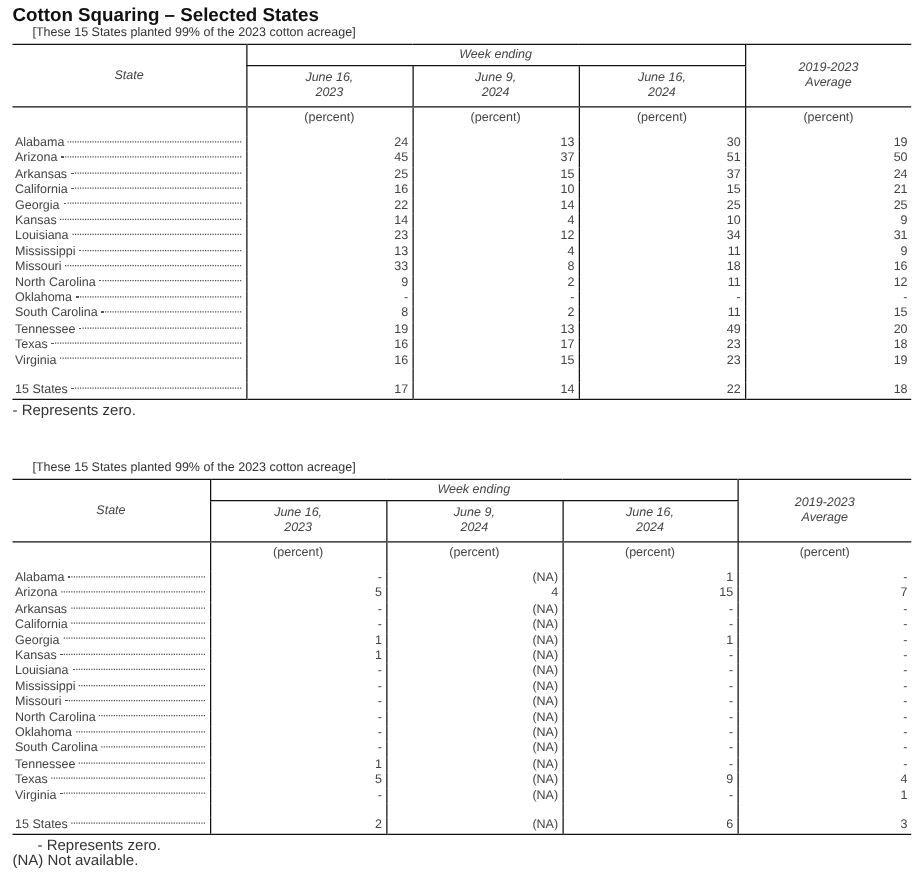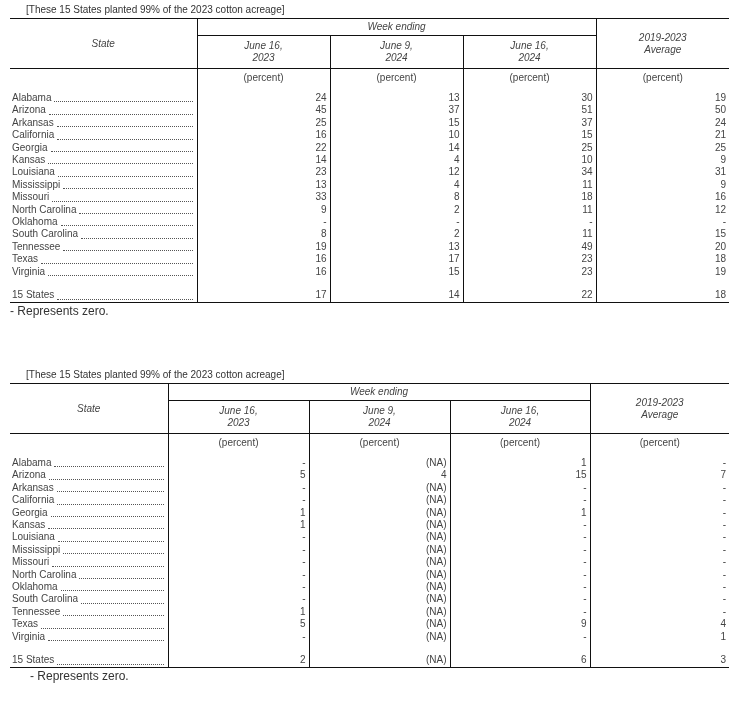--- a/index.html
+++ b/index.html
@@ -8,31 +8,32 @@
   .title { font-size: 15px; font-weight: bold; color: #111; line-height: 17px; margin: 0; }
   .subtitle { font-size: 10px; color: #333; line-height: 12px; margin: 0; padding-left: 16px; }
   table { border-collapse: collapse; width: 719px; table-layout: fixed; font-size: 10px; color: #444; }
   th { font-weight: normal; color: #444; text-align: center; vertical-align: middle; line-height: 12px; font-style: italic; }
   .hdr-top { border-top: 1.5px solid #111; }
   .vline { border-left: 1.5px solid #111; }
   .bline { border-bottom: 1.5px solid #111; }
   td { padding: 0; line-height: 12.4px; height: 12.4px; white-space: nowrap; }
   td.num { text-align: right; padding-right: 3px; }
   td.state { overflow: hidden; padding-left: 2px; }
-  .state-inner { display: flex; align-items: flex-end; }
+  .state-inner { display: flex; align-items: center; }
   .state-inner .lbl { white-space: nowrap; padding-right: 3px; }
   .state-inner .dots { flex: 1; border-bottom: 1px dotted #555; transform: translateY(-2px); margin-right: 4px; }
   .unit-row td { text-align: center; height: 20px; vertical-align: top; padding-top: 3px; }
   .gap td { height: 11px; line-height: 11px; }
   .footnote { font-size: 12px; color: #333; line-height: 12px; }
 </style>
 </head>
 <body>
 
 <div class="section" style="top:4px;">
+  <h1 class="title">Cotton Squaring – Selected States</h1>
   <p class="subtitle">[These 15 States planted 99% of the 2023 cotton acreage]</p>
   <table style="margin-top:2px;" id="t0">
     <colgroup>
         <col style="width:187px">
         <col style="width:133px">
         <col style="width:133px">
         <col style="width:133px">
         <col style="width:133px">
       </colgroup>
     <thead>
@@ -508,13 +509,14 @@
             </div>
           </td>
           <td class="num vline bline">2</td>
           <td class="num vline bline">(NA)</td>
           <td class="num vline bline">6</td>
           <td class="num vline bline">3</td>
         </tr>
       </tbody>
   </table>
   <div class="footnote" style="margin-top:2px; padding-left:20px;">- Represents zero.</div>
+  <div class="footnote">(NA) Not available.</div>
 </div>
 
 </body></html>

